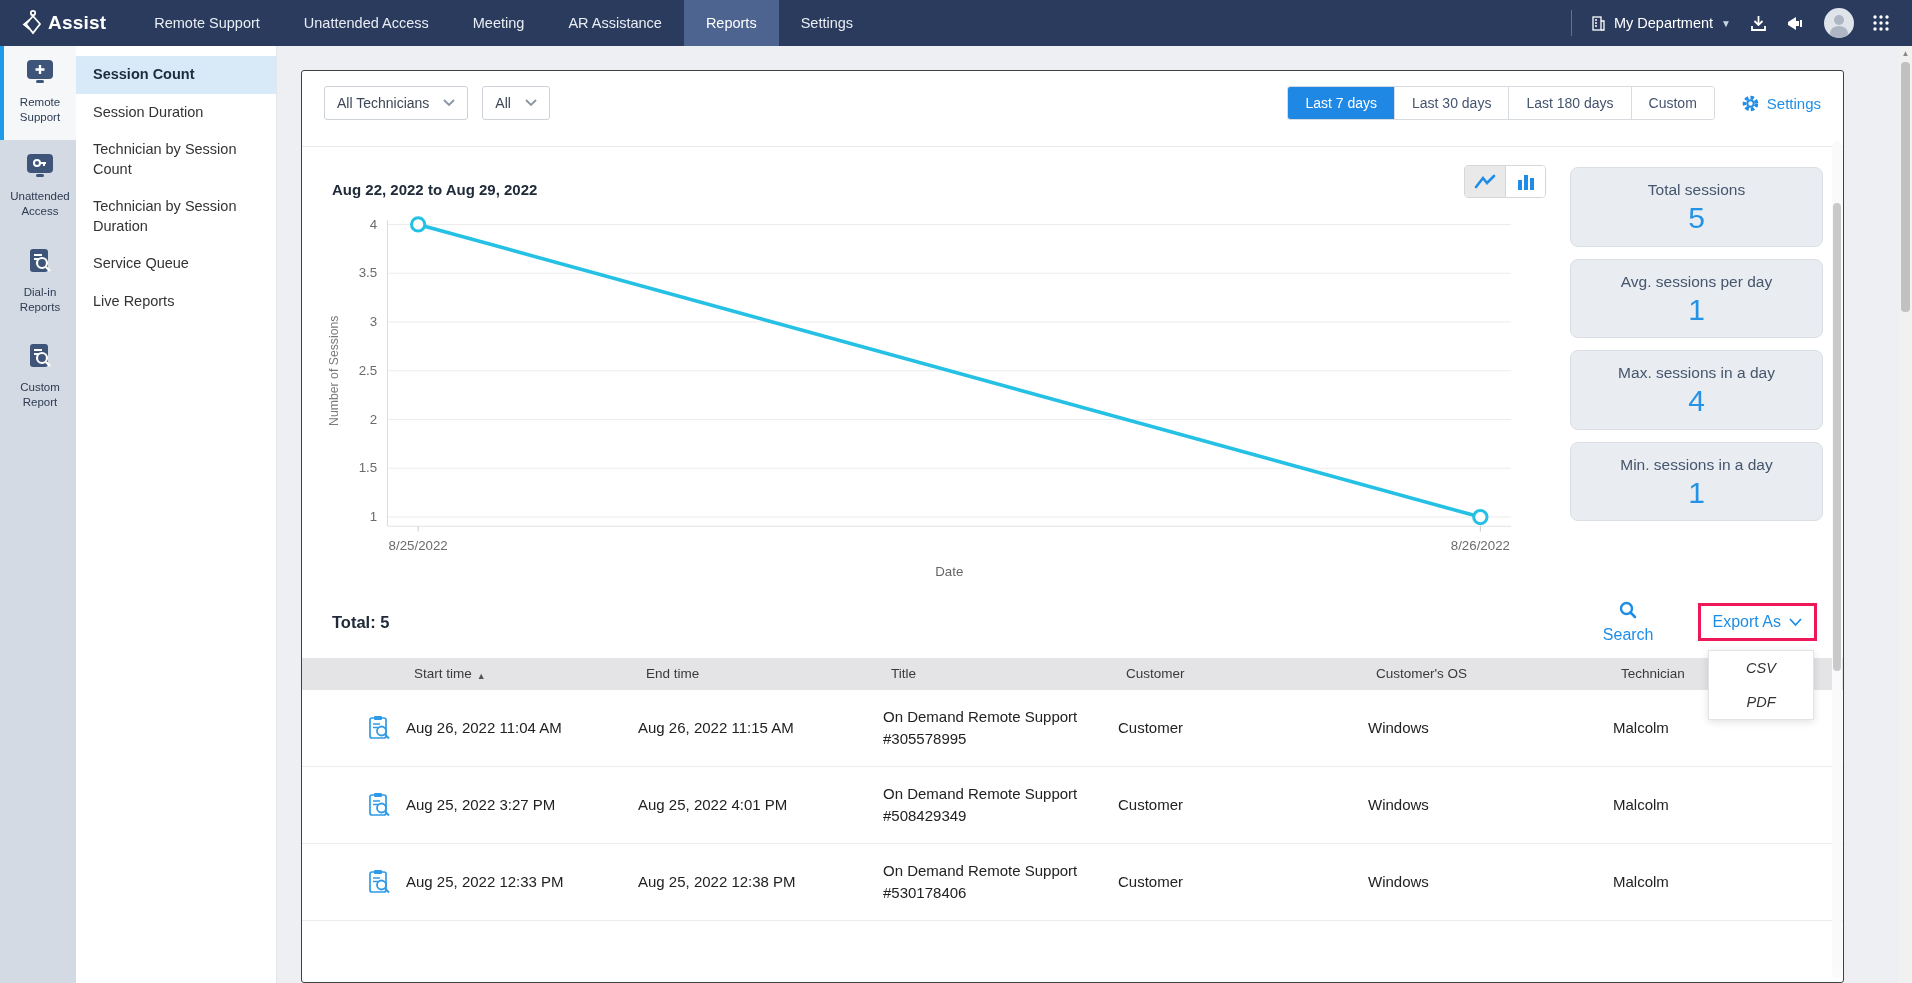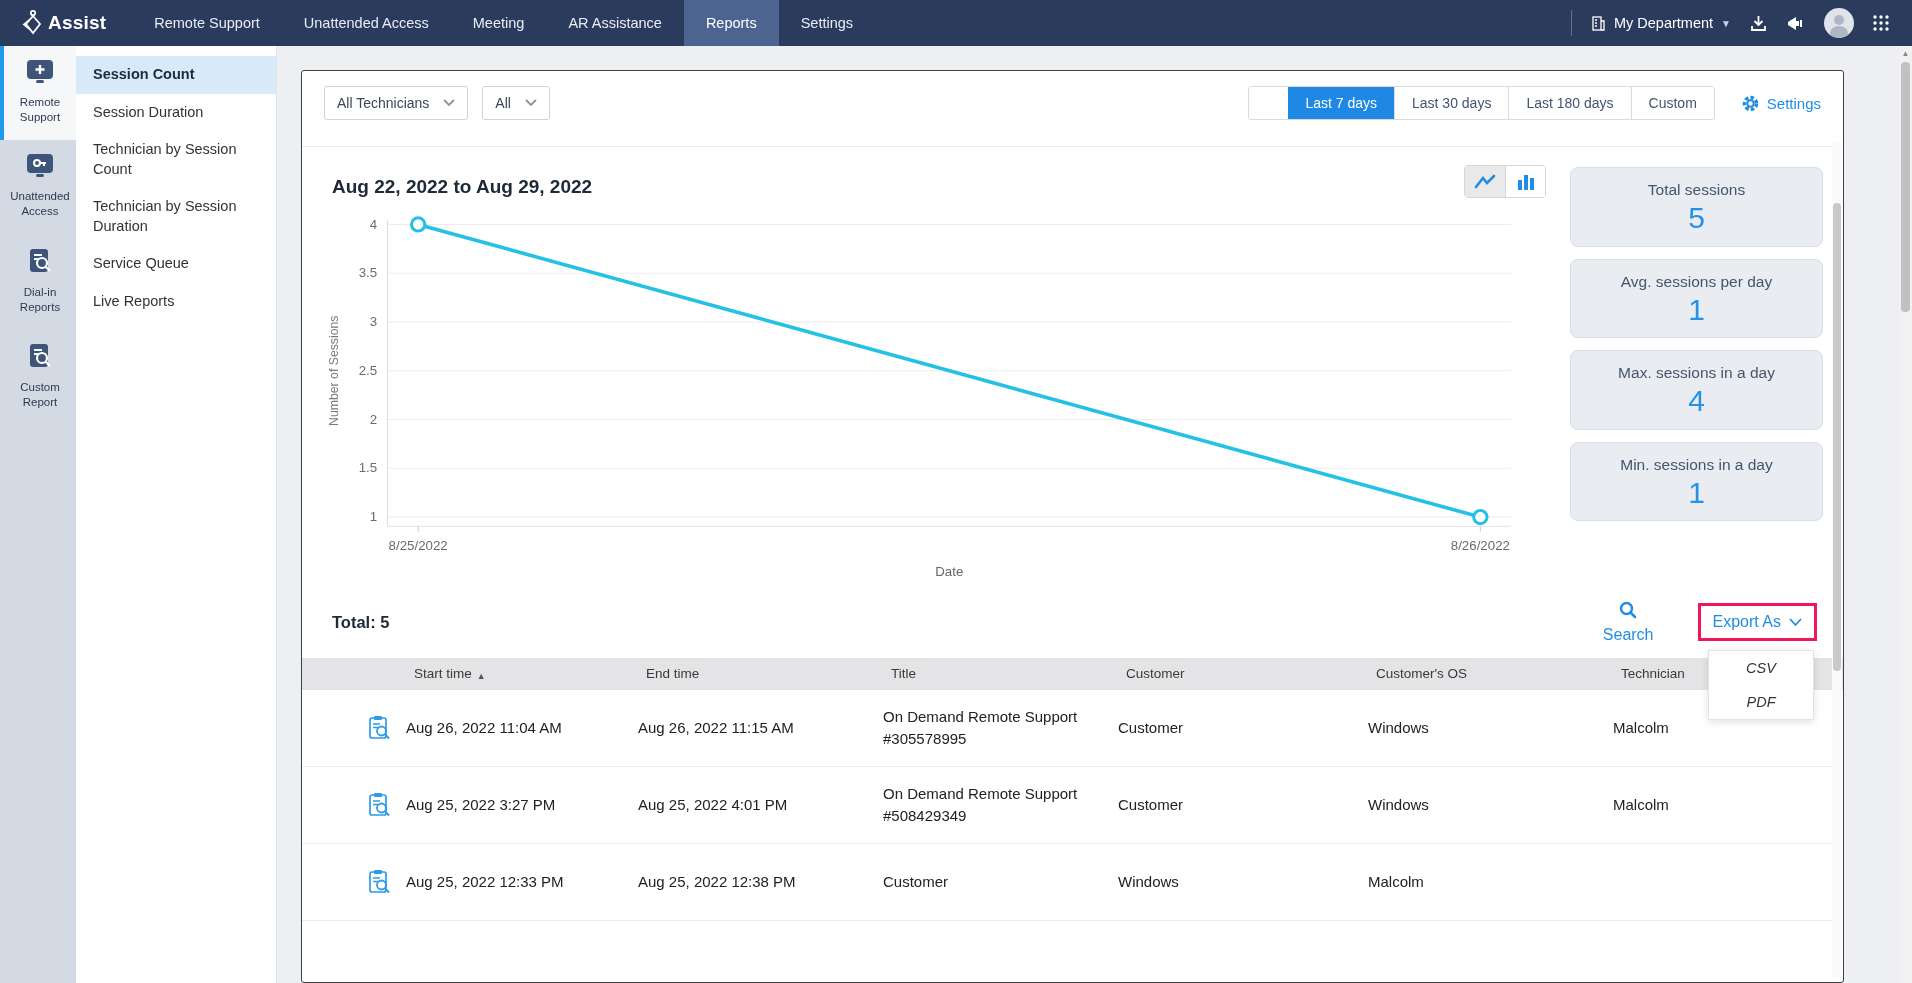--- a/index.html
+++ b/index.html
@@ -28,30 +28,30 @@
   .rail-item.active{background:#f5f7f9;border-left-color:#1f9ce9;}
   .rail-icon{display:inline-block;margin-bottom:6px;}
   .subnav{width:201px;background:#fff;border-right:1px solid #e2e5ea;flex:none;padding-top:10px;}
   .subnav-item{padding:9px 10px 9px 17px;font-size:14.5px;color:#333;line-height:1.35;cursor:pointer;}
   .subnav-item.active{background:#d8e9f7;font-weight:bold;color:#1c2b3e;}
   .main{flex:1;position:relative;padding:24px 68px 0 24px;}
   .panel{background:#fff;border:1px solid #404040;border-radius:3px;height:913px;position:relative;overflow:hidden;}
   
   .filter-row{display:flex;align-items:center;padding:15px 22px 26px;border-bottom:1px solid #ebebeb;}
   .select{display:flex;align-items:center;gap:14px;border:1px solid #cdd2d9;border-radius:3px;background:#fff;padding:8px 12px;font-size:14px;color:#3c4656;cursor:pointer;margin-right:14px;}
-  .range-group{margin-left:auto;display:flex;border:1px solid #d8dbe0;border-radius:3px;overflow:hidden;padding-left:39px;}
+  .range-group{margin-left:auto;display:flex;border:1px solid #d8dbe0;border-radius:3px;overflow:hidden;}
   .range-btn{padding:8px 17px;font-size:14px;color:#44546f;background:#fff;border-right:1px solid #d8dbe0;cursor:pointer;white-space:nowrap;}
   .range-btn:last-child{border-right:none;}
   .range-btn.active{background:#1f87e4;color:#fff;}
   .settings-btn{display:flex;align-items:center;gap:7px;color:#1f8de6;font-size:15px;margin-left:26px;cursor:pointer;}
   
   .chart-zone{display:flex;padding:18px 20px 0 22px;gap:18px;}
   .chart-left{flex:1;min-width:0;}
   .chart-head{display:flex;align-items:flex-end;justify-content:space-between;margin-bottom:8px;}
-  .chart-title{font-size:19px;font-weight:bold;color:#202b3a;padding-left:8px;}
+  .chart-title{font-size:15px;font-weight:bold;color:#202b3a;padding-left:8px;}
   .chart-toggle{display:flex;border:1px solid #d6d6d6;border-radius:4px;overflow:hidden;margin-right:6px;}
   .toggle-btn{width:40px;height:31px;display:flex;align-items:center;justify-content:center;background:#fff;cursor:pointer;}
   .toggle-btn.active{background:#e9e9e9;}
   .toggle-btn + .toggle-btn{border-left:1px solid #d6d6d6;}
   .chart-svg-wrap{width:100%;}
   
   .stats-col{width:253px;flex:none;display:flex;flex-direction:column;gap:12px;padding-top:2px;}
   .stat-card{background:#e9edf2;border:1px solid #d9dee5;border-radius:8px;text-align:center;padding:13px 8px 10px;}
   .stat-label{font-size:15.5px;color:#45556c;}
   .stat-value{font-size:30px;color:#2492e5;margin-top:2px;line-height:1.15;}
@@ -397,20 +397,21 @@
             <svg width="24" height="26" viewBox="0 0 24 26">
               <rect x="2" y="3" width="16" height="20" rx="2" fill="none" stroke="#2e9be8" stroke-width="1.7"></rect>
               <rect x="6" y="1" width="8" height="4" rx="1" fill="#2e9be8"></rect>
               <path d="M5 9 H12 M5 12.5 H10" stroke="#2e9be8" stroke-width="1.6"></path>
               <circle cx="13.5" cy="16" r="4.5" fill="#fff" stroke="#2e9be8" stroke-width="1.8"></circle>
               <path d="M17 19.5 L21 23.5" stroke="#2e9be8" stroke-width="2"></path>
             </svg>
           </div>
           <div class="cell">Aug 25, 2022 12:33 PM</div>
           <div class="cell">Aug 25, 2022 12:38 PM</div>
+          <div class="cell">On Demand Remote Support #530178406</div>
           <div class="cell">Customer</div>
           <div class="cell">Windows</div>
           <div class="cell">Malcolm</div>
         </div>
       </div>
 
       <div class="panel-scrollbar">
         <div class="panel-thumb"></div>
       </div>
     </div>

